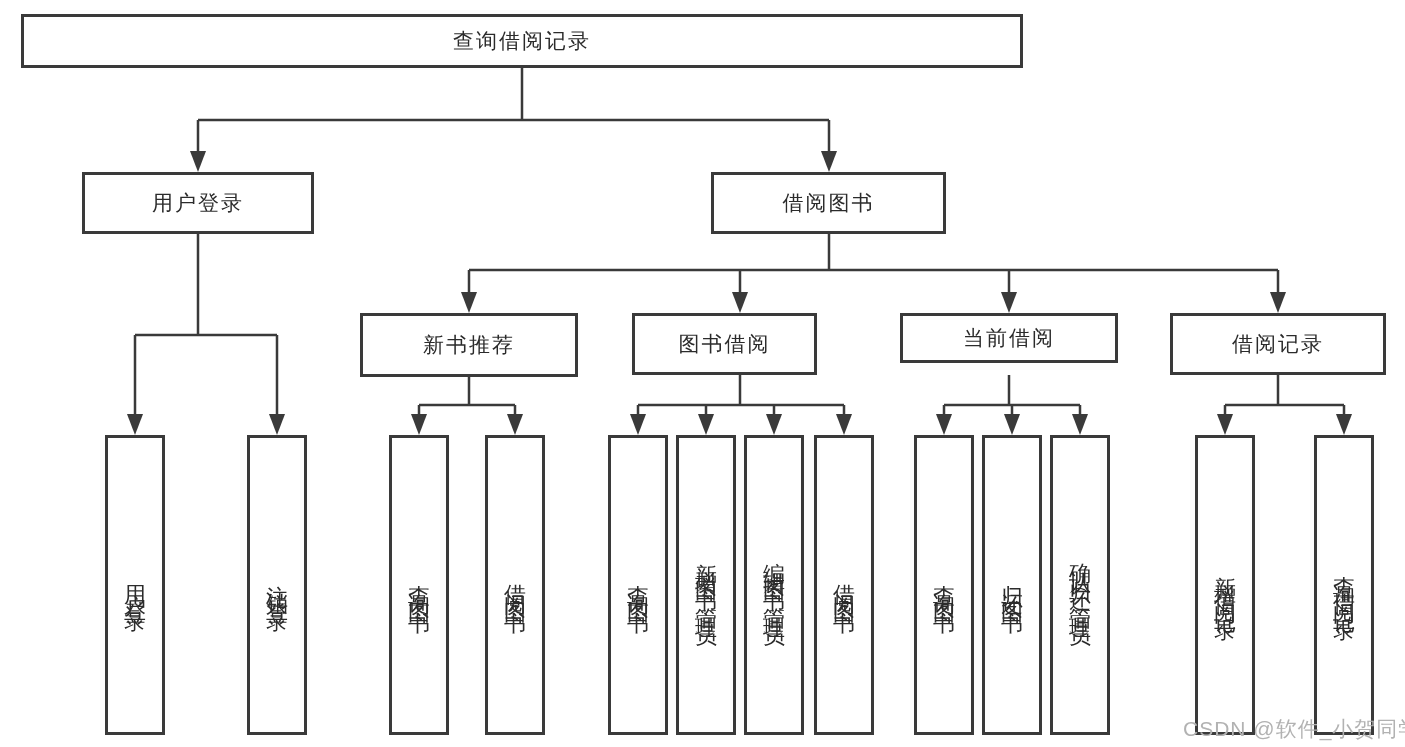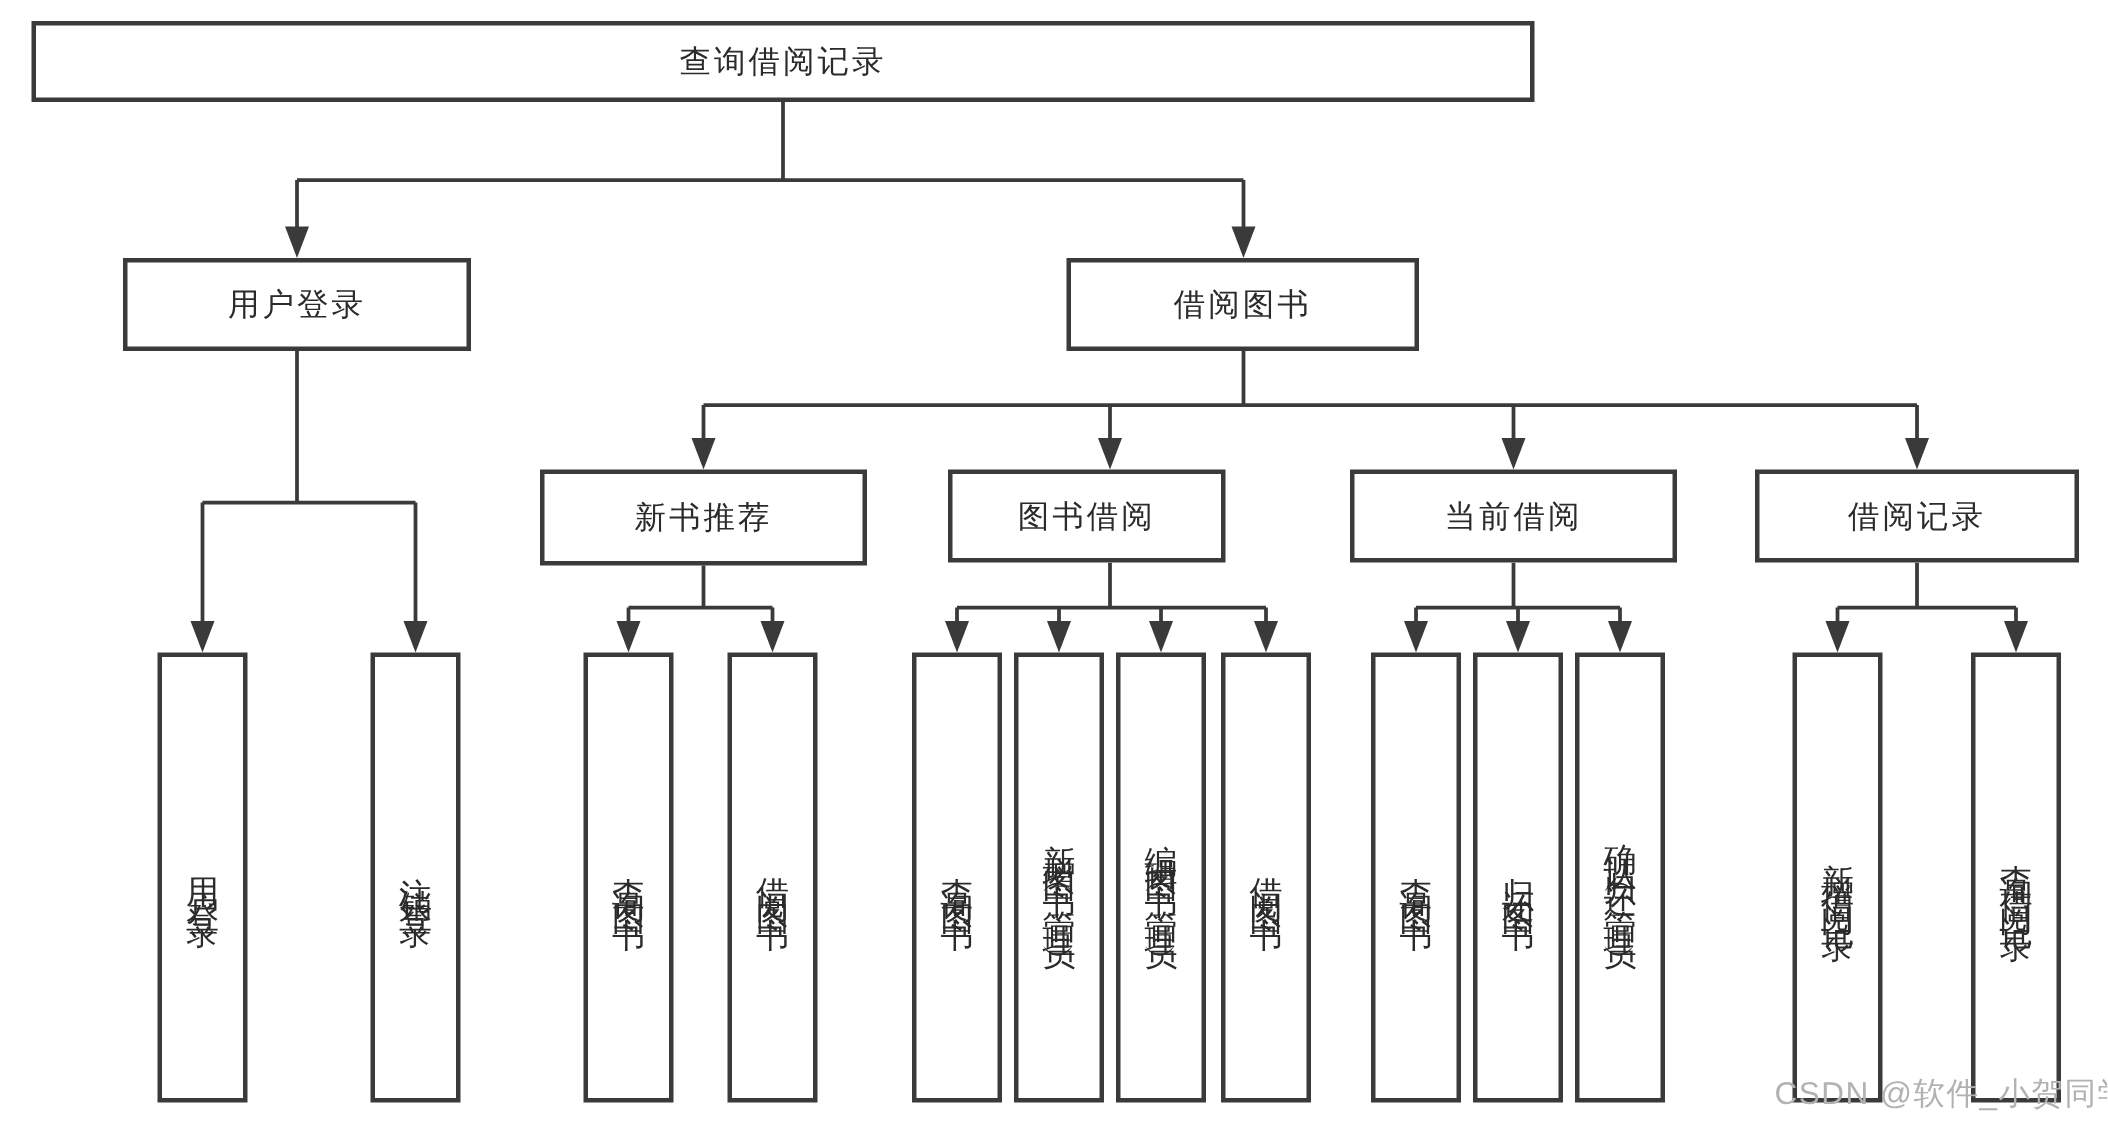--- a/index.html
+++ b/index.html
@@ -121,21 +121,21 @@
     </g>
   </svg>
 
   <div class="node hnode" style="left:21px; top:14px; width:1002px; height:54px;">查询借阅记录</div>
 
   <div class="node hnode" style="left:82px; top:172px; width:232px; height:62px;">用户登录</div>
   <div class="node hnode" style="left:711px; top:172px; width:235px; height:62px;">借阅图书</div>
 
   <div class="node hnode" style="left:360px; top:313px; width:218px; height:64px;">新书推荐</div>
   <div class="node hnode" style="left:632px; top:313px; width:185px; height:62px;">图书借阅</div>
-  <div class="node hnode" style="left:900px; top:313px; width:218px; height:62px;">当前借阅</div>
+  <div class="node hnode" style="left:900px; top:313px; width:218px; height:50px;">当前借阅</div>
   <div class="node hnode" style="left:1170px; top:313px; width:216px; height:62px;">借阅记录</div>
 
   <div class="node vnode" style="left:105px;">用户登录</div>
   <div class="node vnode" style="left:247px;">注销登录</div>
 
   <div class="node vnode" style="left:389px;">查询图书</div>
   <div class="node vnode" style="left:485px;">借阅图书</div>
 
   <div class="node vnode" style="left:608px;">查询图书</div>
   <div class="node vnode" style="left:676px;">新增图书（管理员）</div>

